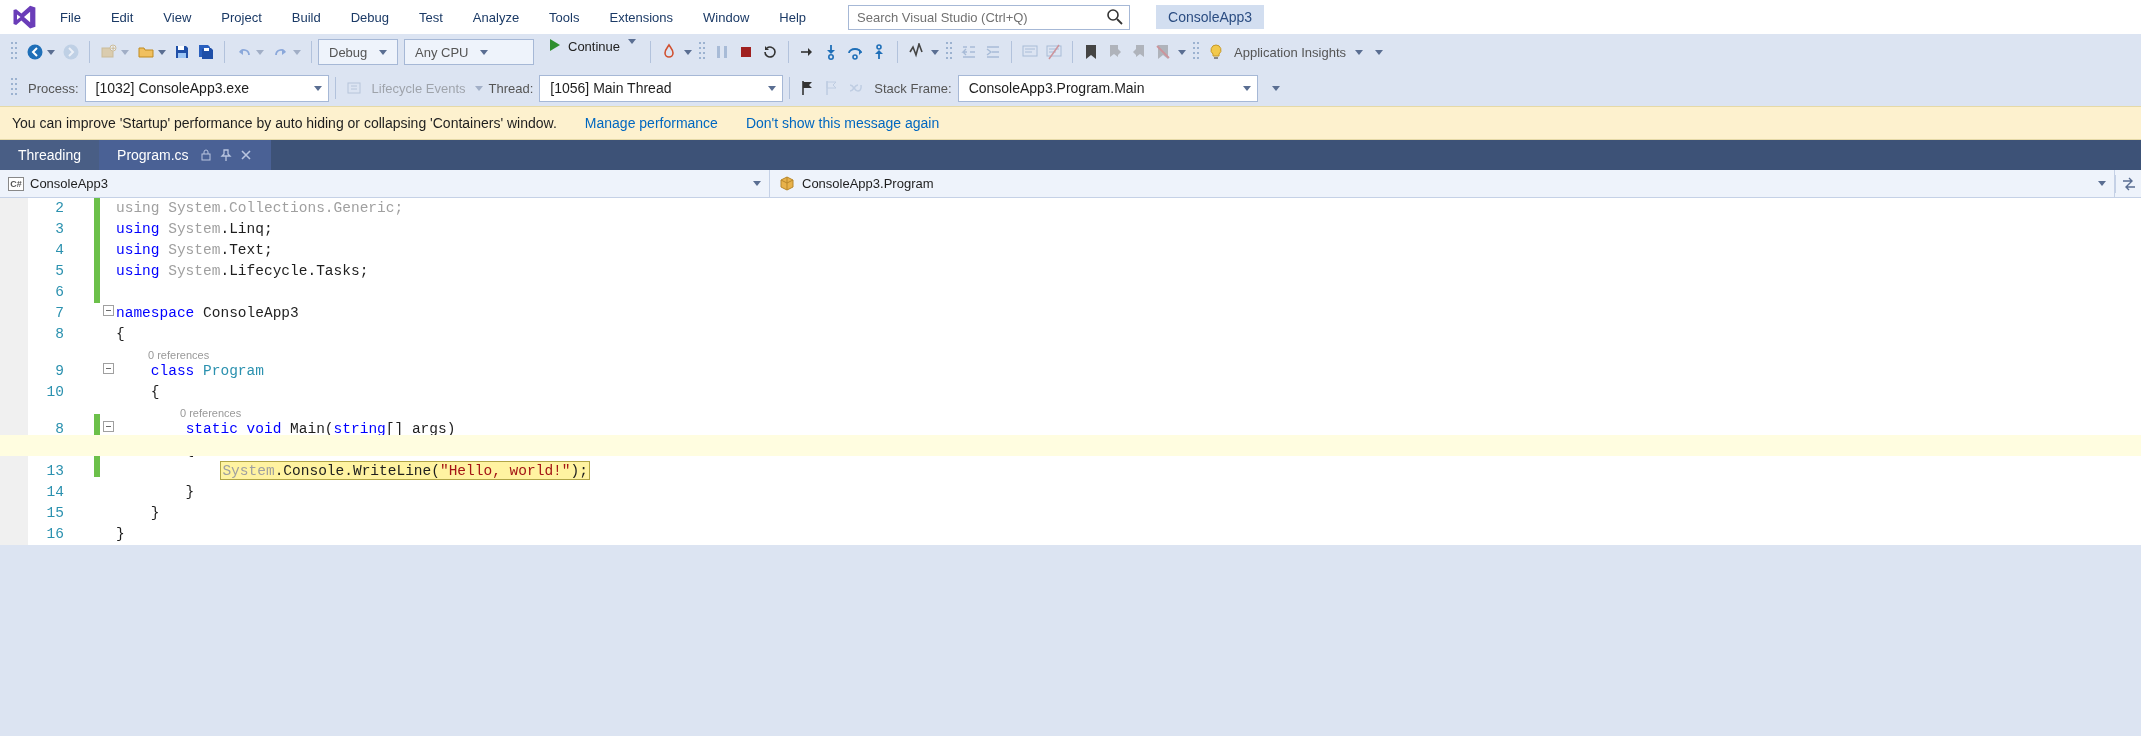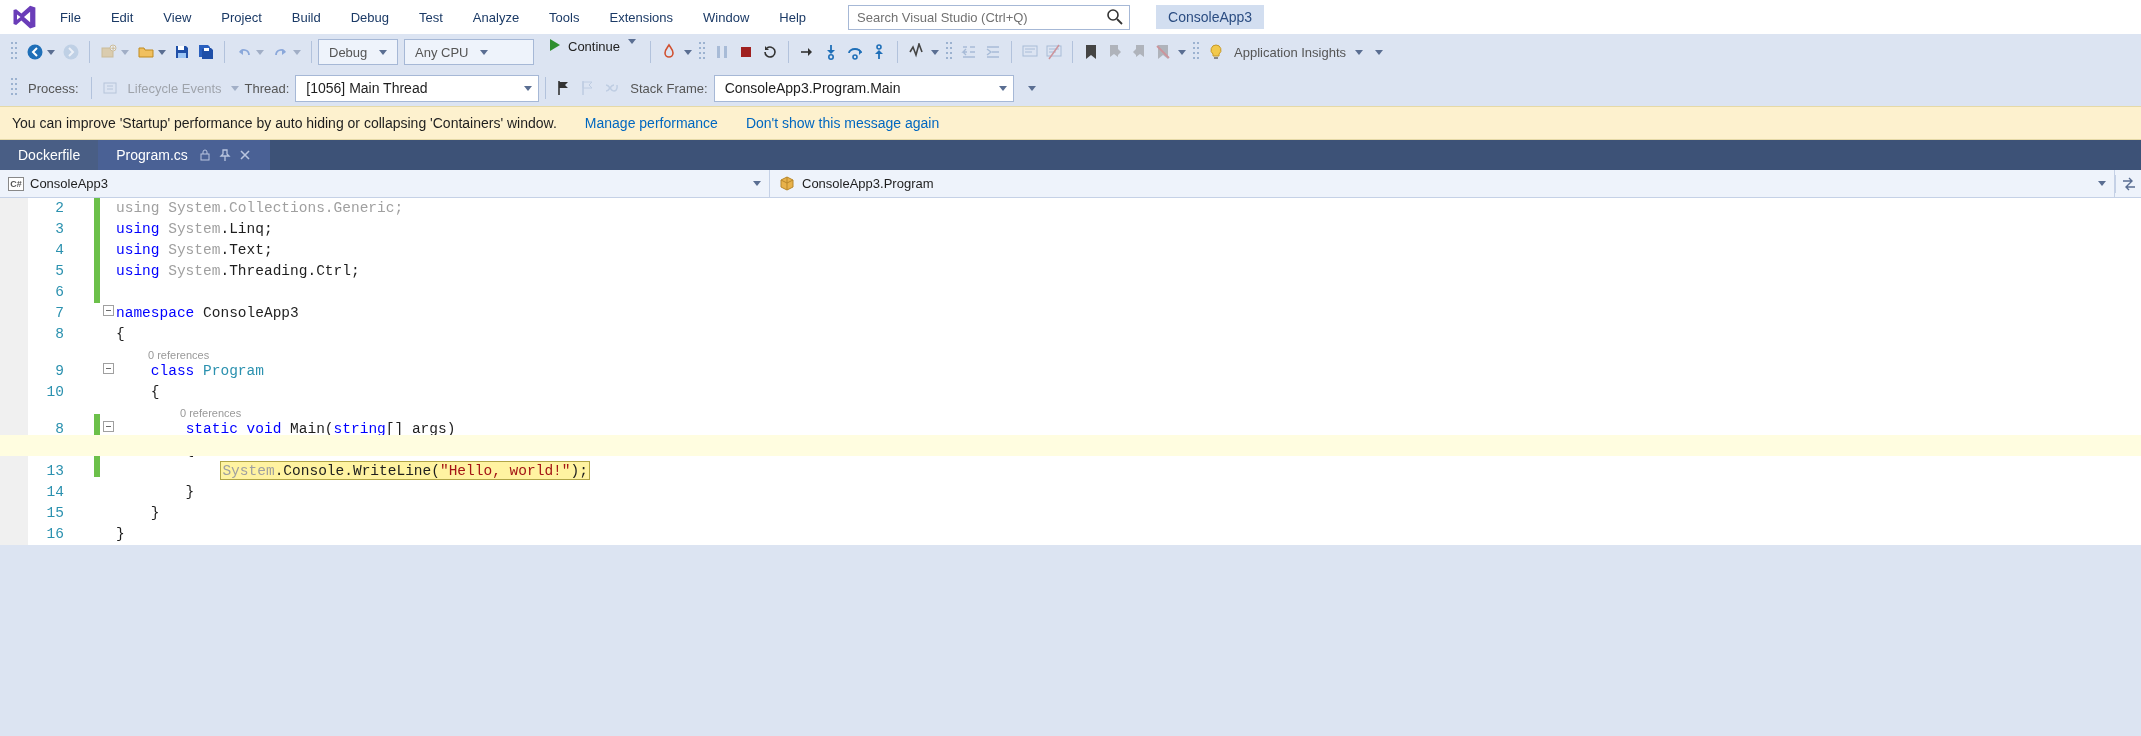--- a/index.html
+++ b/index.html
@@ -311,20 +311,24 @@
       </svg>
     </span>
   <span class="tb-label">Application Insights</span>
     <span class="caret tb-caret"></span>
   <span class="caret tb-caret" style="margin-left:12px"></span>
 </div>
 
 <div class="toolbar-row">
   <span class="grip"></span>
   <span class="tb-label">Process:</span>
+  <span class="process-combo">
+      <span>[1032] ConsoleApp3.exe</span>
+      <span class="caret"></span>
+    </span>
   <span class="sep"></span>
   <span class="tb-btn muted">
       <svg class="icon-svg" viewBox="0 0 18 18">
         <rect x="3" y="4" width="12" height="10" fill="none" stroke="#8a9fbd"></rect>
         <path d="M6 7h6M6 10h6" stroke="#8a9fbd"></path>
       </svg>
     </span>
   <span class="tb-label muted">Lifecycle Events</span>
     <span class="caret tb-caret muted"></span>
   <span class="tb-label">Thread:</span>
@@ -360,21 +364,21 @@
 </div>
 
 <div class="info-bar">
   <span>You can improve 'Startup' performance by auto hiding or collapsing 'Containers' window.</span>
   <span class="info-link">Manage performance</span>
   <span class="info-link">Don't show this message again</span>
 </div>
 
 <div class="doc-tab-row">
   <div class="doc-tab inactive">
-      <span>Dockerfile</span>
+      <span>Threading</span>
     </div>
   <div class="doc-tab active">
     <span>Program.cs</span>
     <span class="tab-icons">
       <svg class="tab-ic" viewBox="0 0 14 14">
           <rect x="3" y="6" width="8" height="6" fill="none" stroke="#d5def2"></rect>
           <path d="M5 6V4a2 2 0 0 1 4 0v2" fill="none" stroke="#d5def2"></path>
         </svg>
       <svg class="tab-ic" viewBox="0 0 14 14">
           <path d="M5 2h4v4l2 2H3l2-2zM7 8v5" stroke="#d5def2" fill="none" stroke-width="1.3"></path>
@@ -464,21 +468,21 @@
       <div></div>
       <div></div>
       <div></div>
   </div>
 
   <div class="code-col">
     <div class="current-line-bg" style="top:237px"></div>
     <div class="line dim" style="position:relative;z-index:1">using System.Collections.Generic;</div>
     <div class="line"><span class="kw">using</span><span class="dim"> System</span><span>.Linq;</span></div>
     <div class="line"><span class="kw">using</span><span class="dim"> System</span><span>.Text;</span></div>
-    <div class="line"><span class="kw">using</span><span class="dim"> System</span><span>.Threading.Ctrl;</span></div>
+    <div class="line"><span class="kw">using</span><span class="dim"> System</span><span>.Lifecycle.Tasks;</span></div>
     <div class="line"></div>
     <div class="line"><span class="kw">namespace</span><span> ConsoleApp3</span></div>
     <div class="line">{</div>
     <div class="ref">0 references</div>
     <div class="line">    <span class="kw">class </span><span class="type">Program</span></div>
     <div class="line">    {</div>
     <div class="ref" style="padding-left:64px">0 references</div>
     <div class="line">        <span class="kw">static </span><span class="kw">void</span><span> Main(</span><span class="kw">string</span><span>[] args)</span></div>
     <div class="line">        {</div>
     <div class="line" style="position:relative;z-index:1">            <span class="current-stmt"><span class="dim">System</span><span>.Console.WriteLine(</span><span class="str">"Hello, world!"</span><span>);</span></span></div>

